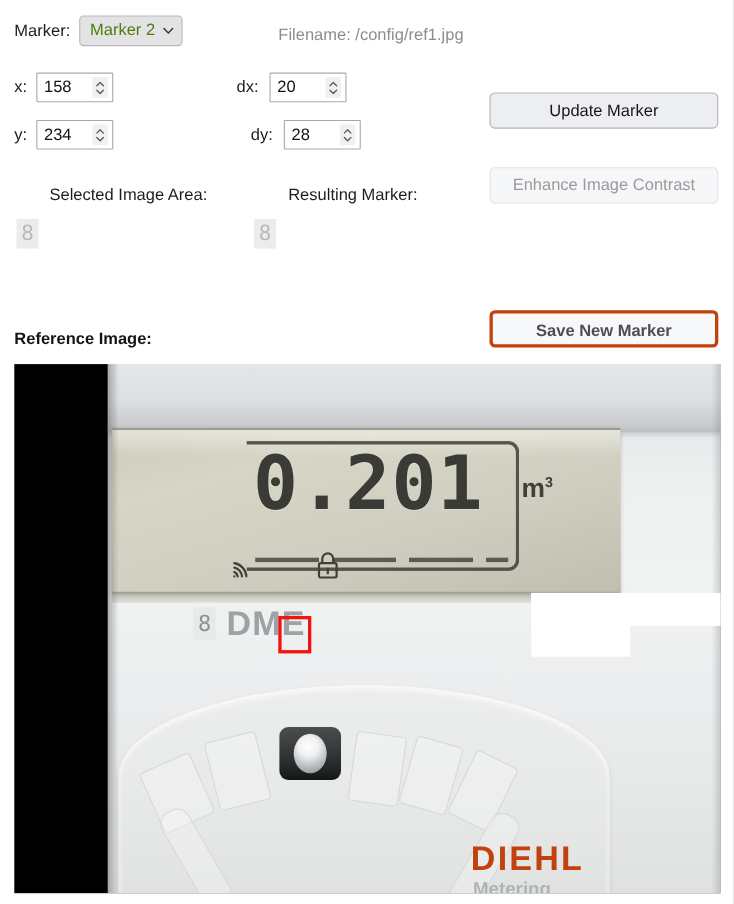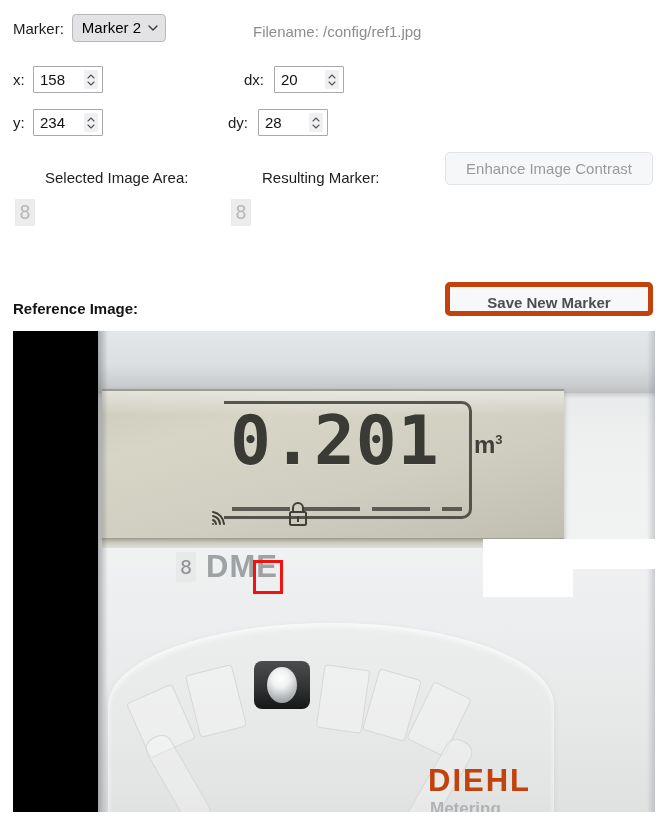--- a/index.html
+++ b/index.html
@@ -39,21 +39,21 @@
     background: #e3e3e5;
     border: 1px solid #b9b9bd;
     border-radius: 4px;
     height: 28px;
     padding: 0 24px 0 9px;
     box-sizing: border-box;
     cursor: pointer;
   }
   .select-wrap .sel-text {
     font-size: 15px;
-    color: #000000;
+    color: #4d7c0f;
     line-height: 26px;
     white-space: nowrap;
   }
   .select-wrap .chev {
     position: absolute;
     right: 8px;
     top: 50%;
     width: 9px; height: 9px;
     margin-top: -5px;
     pointer-events: none;
@@ -102,21 +102,21 @@
     display: flex;
     flex-direction: column;
     align-items: center;
     justify-content: center;
     cursor: pointer;
   }
   .spin svg { display:block; }
 
   .g-x  { left: 13px;  top: 66px; }
   .g-y  { left: 13px;  top: 109px; }
-  .g-dx { left: 244px; top: 66px; }
+  .g-dx { left: 215px; top: 66px; }
   .g-dy { left: 228px; top: 109px; }
   .g-dx .num-label, .g-dy .num-label { min-width: 23px; }
   .g-x .num-label, .g-y .num-label { min-width: 13px; }
 
   
   .btn {
     position: absolute;
     box-sizing: border-box;
     border-radius: 5px;
     font-size: 15px;
@@ -139,21 +139,21 @@
     line-height: 31px;
     border: 1px solid #e2e3e6;
     color: #9a9a9d;
     background: #f6f7f8;
     cursor: default;
   }
   .btn-save {
     left: 445px; top: 282px;
     width: 208px; height: 34px;
     line-height: 32px;
-    border: 5px solid #c2410c;
+    border: 3px solid #c2410c;
     color: #4e4e52;
     background: #f7f8f9;
     font-weight: bold;
   }
 
   
   .prev-label { position: absolute; font-size: 15px; color: #1d1d1d; margin-left: 32px; }
   .pl-selected  { left: 13px;  top: 169px; }
   .pl-resulting { left: 230px; top: 169px; }
 
@@ -469,20 +469,21 @@
       <span class="val">28</span>
       <span class="spin">
         <svg viewBox="0 0 10 16" width="10" height="16">
           <path d="M2 6 L5 3 L8 6" fill="none" stroke="#555" stroke-width="1.1" stroke-linecap="round" stroke-linejoin="round"></path>
           <path d="M2 10 L5 13 L8 10" fill="none" stroke="#555" stroke-width="1.1" stroke-linecap="round" stroke-linejoin="round"></path>
         </svg>
       </span>
     </div>
   </div>
 
+  <div class="btn btn-update">Update Marker</div>
   <div class="btn btn-enhance">Enhance Image Contrast</div>
   <div class="btn btn-save">Save New Marker</div>
 
   <div class="prev-label pl-selected">Selected Image Area:</div>
   <div class="prev-label pl-resulting">Resulting Marker:</div>
 
   <div class="thumb th-selected">
     <span class="seg">8</span>
   </div>
   <div class="thumb th-resulting">

